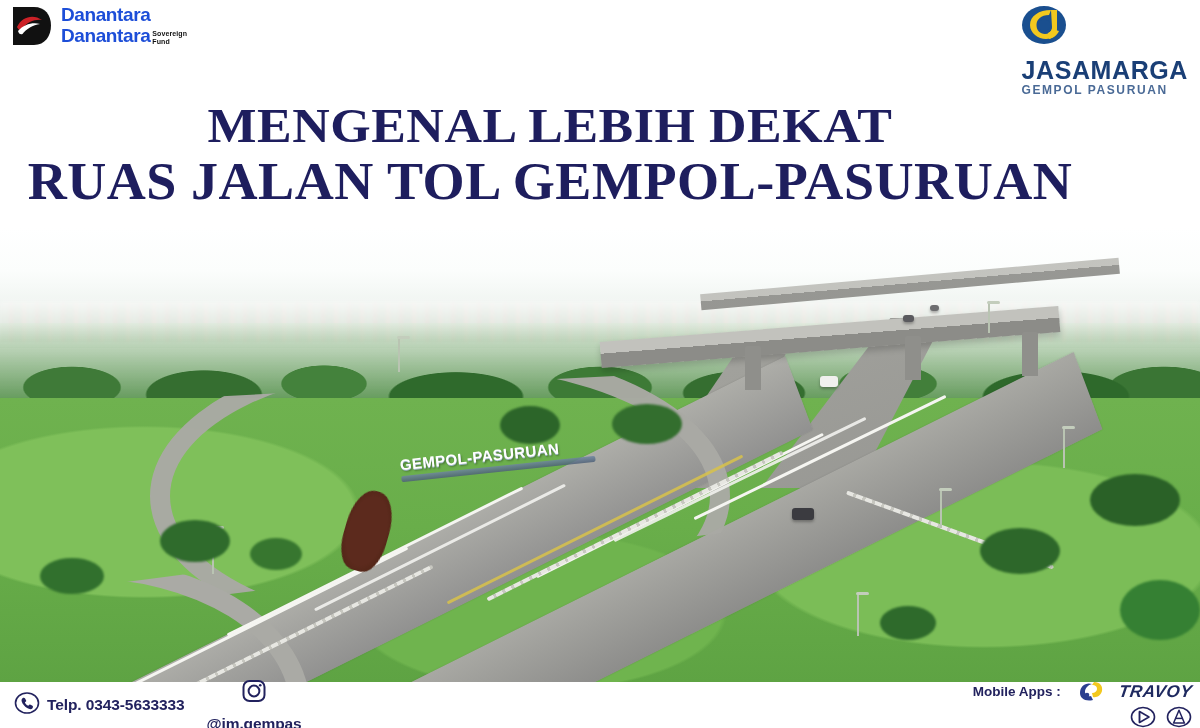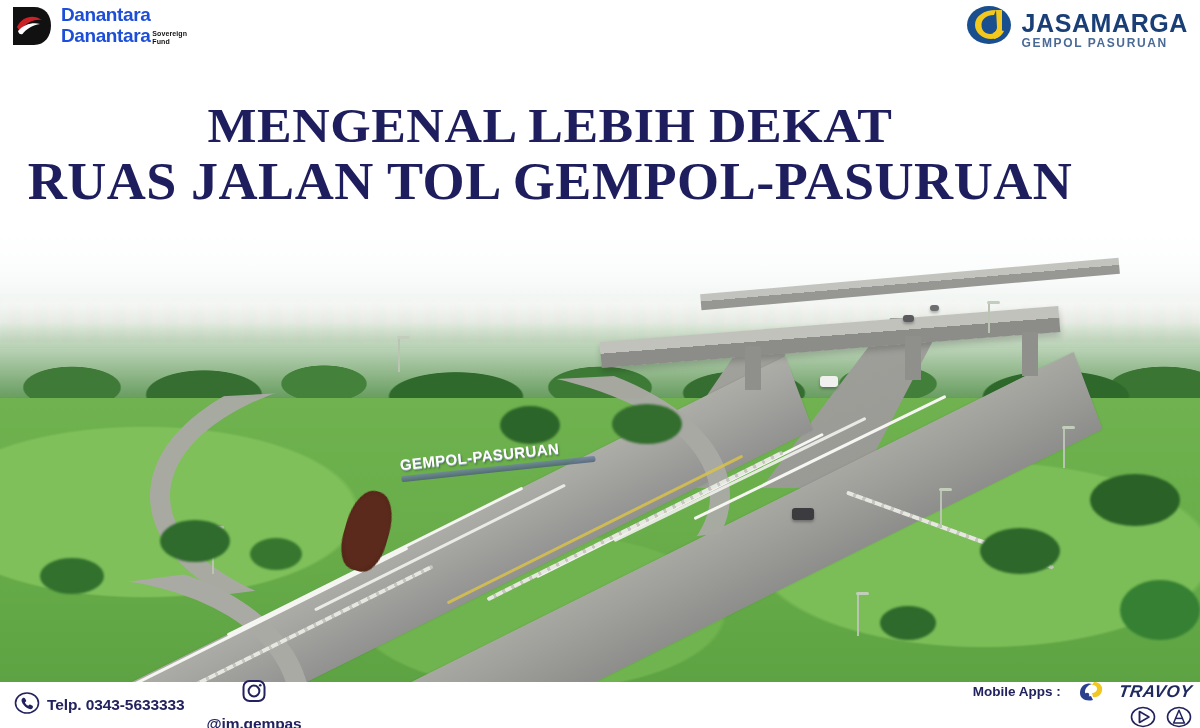--- a/index.html
+++ b/index.html
@@ -28,21 +28,21 @@
   }
   .dan-l2{ margin-top:2px; }
   .dan-sub{
     position:absolute; right:-48px; bottom:0px;
     font-size:7px; line-height:7.5px; font-weight:bold; color:#111;
     width:46px; letter-spacing:0.1px;
   }
 
   .jasamarga{
     position:absolute; right:12px; top:3px;
-    display:flex; align-items:flex-end; gap:9px;
+    display:flex; align-items:flex-start; gap:9px;flex-direction:column;
   }
   .jm-mark{ width:46px; height:46px; }
   .jm-text{ display:flex; flex-direction:column; align-items:flex-start; }
   .jm-name{
     font-size:25px; font-weight:bold; color:#1a3f76;
     letter-spacing:0.6px; line-height:25px;
     font-family:"Liberation Sans", sans-serif;
   }
   .jm-sub{
     font-size:12px; font-weight:bold; color:#4a6a96;

